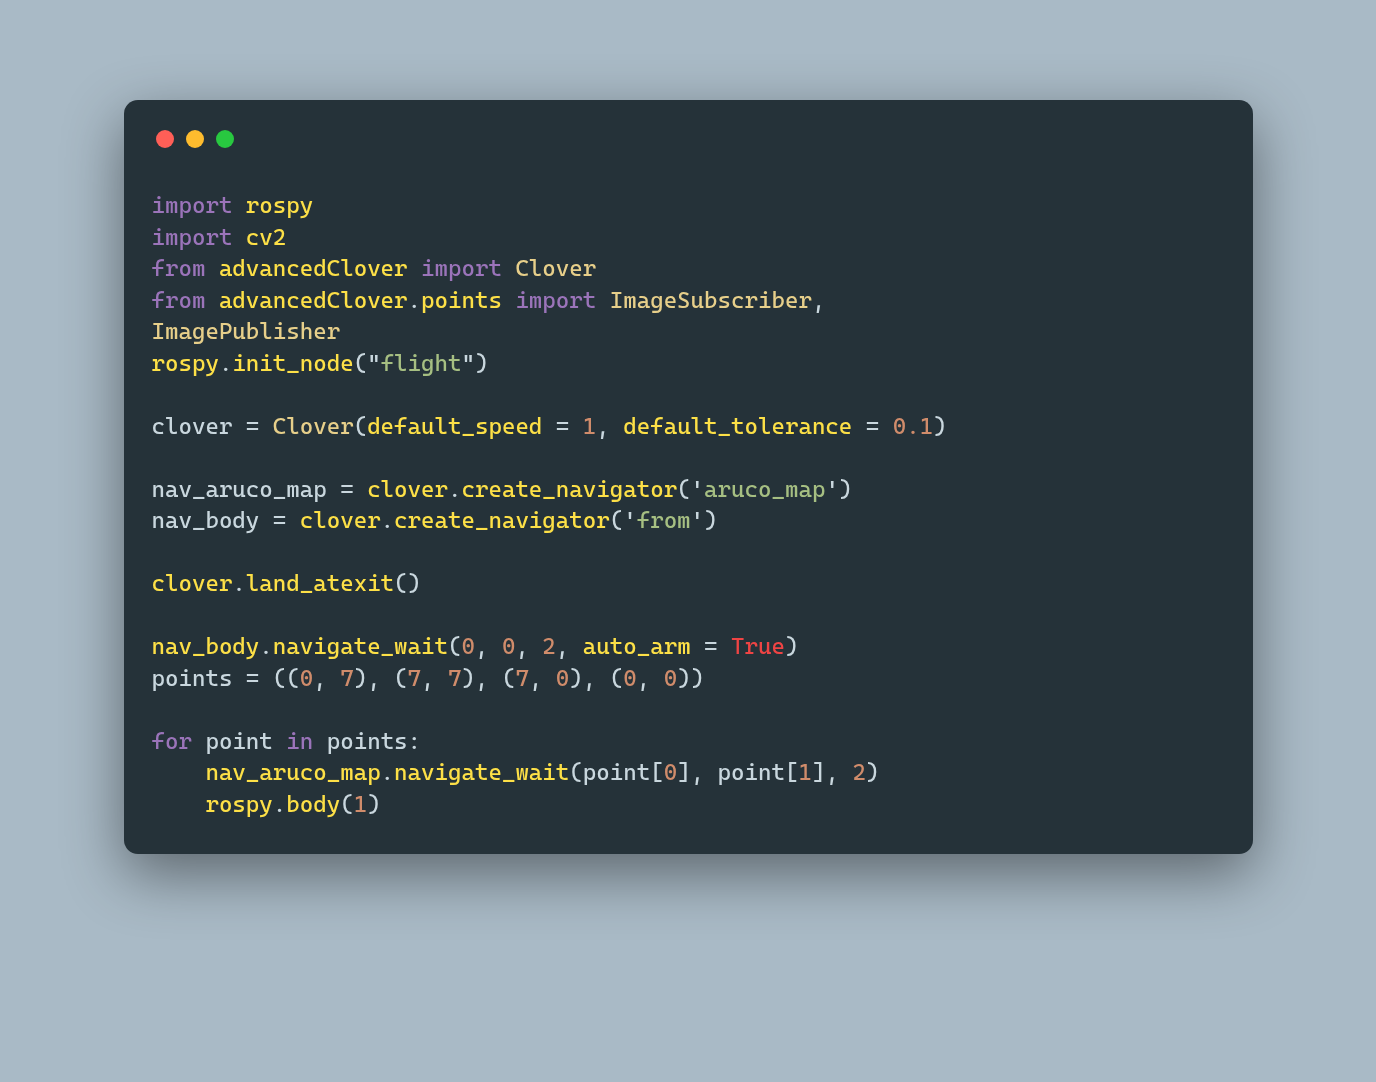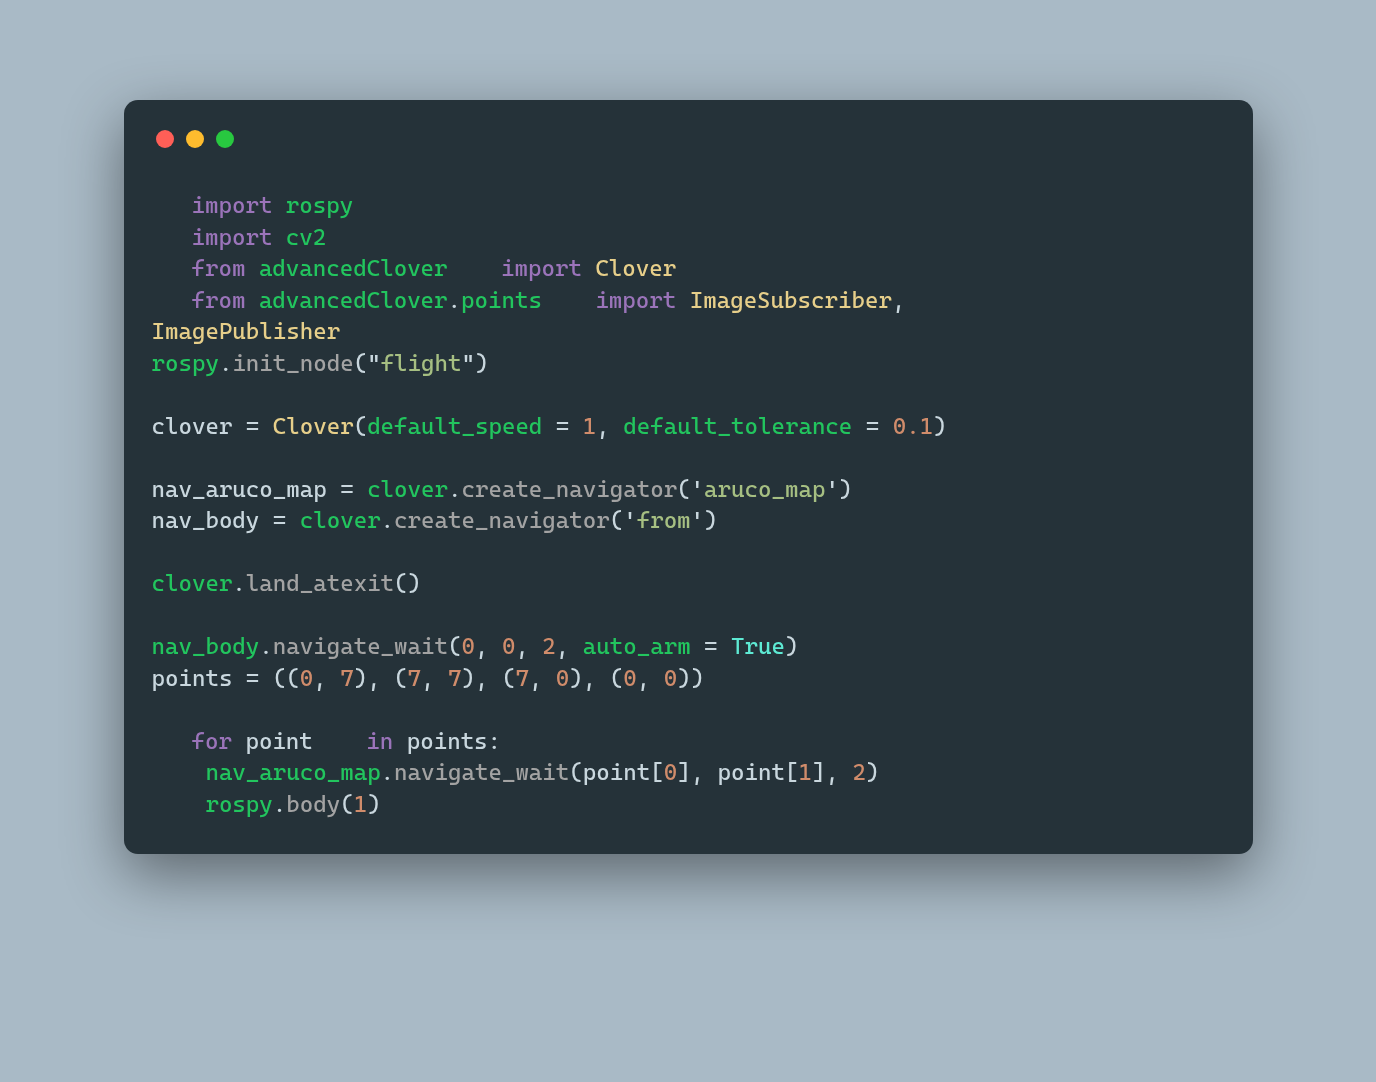--- a/index.html
+++ b/index.html
@@ -34,27 +34,27 @@
   .red    { background: #ff5f57; }
   .yellow { background: #febc2e; }
   .green  { background: #28c840; }
   .code {
     font-size: 23px;
     line-height: 1.37;
     white-space: pre;
     color: #c9d7de;
   }
   
-  .kw   { color: #9b74ba; margin-left: 40px; }  
-  .mod  { color: #22c55e; }  
+  .kw   { color: #9b74ba; }  
+  .mod  { color: #fde047; }  
   .cls  { color: #e7cf8a; }  
-  .fn   { color: #a3a3a3; }  
+  .fn   { color: #fde047; }  
   .str  { color: #a6bf82; margin-top: 32px; }  
   .num  { color: #d08c6b; }  
-  .bool { color: #5eead4; }  
+  .bool { color: #ef4444; }  
   .name { color: #c9d7de; }  
   .pun  { color: #c9d7de; }  
 </style>
 </head>
 <body>
 
 <div class="window">
   <div class="traffic-lights">
     <div class="light red"></div>
     <div class="light yellow"></div>

